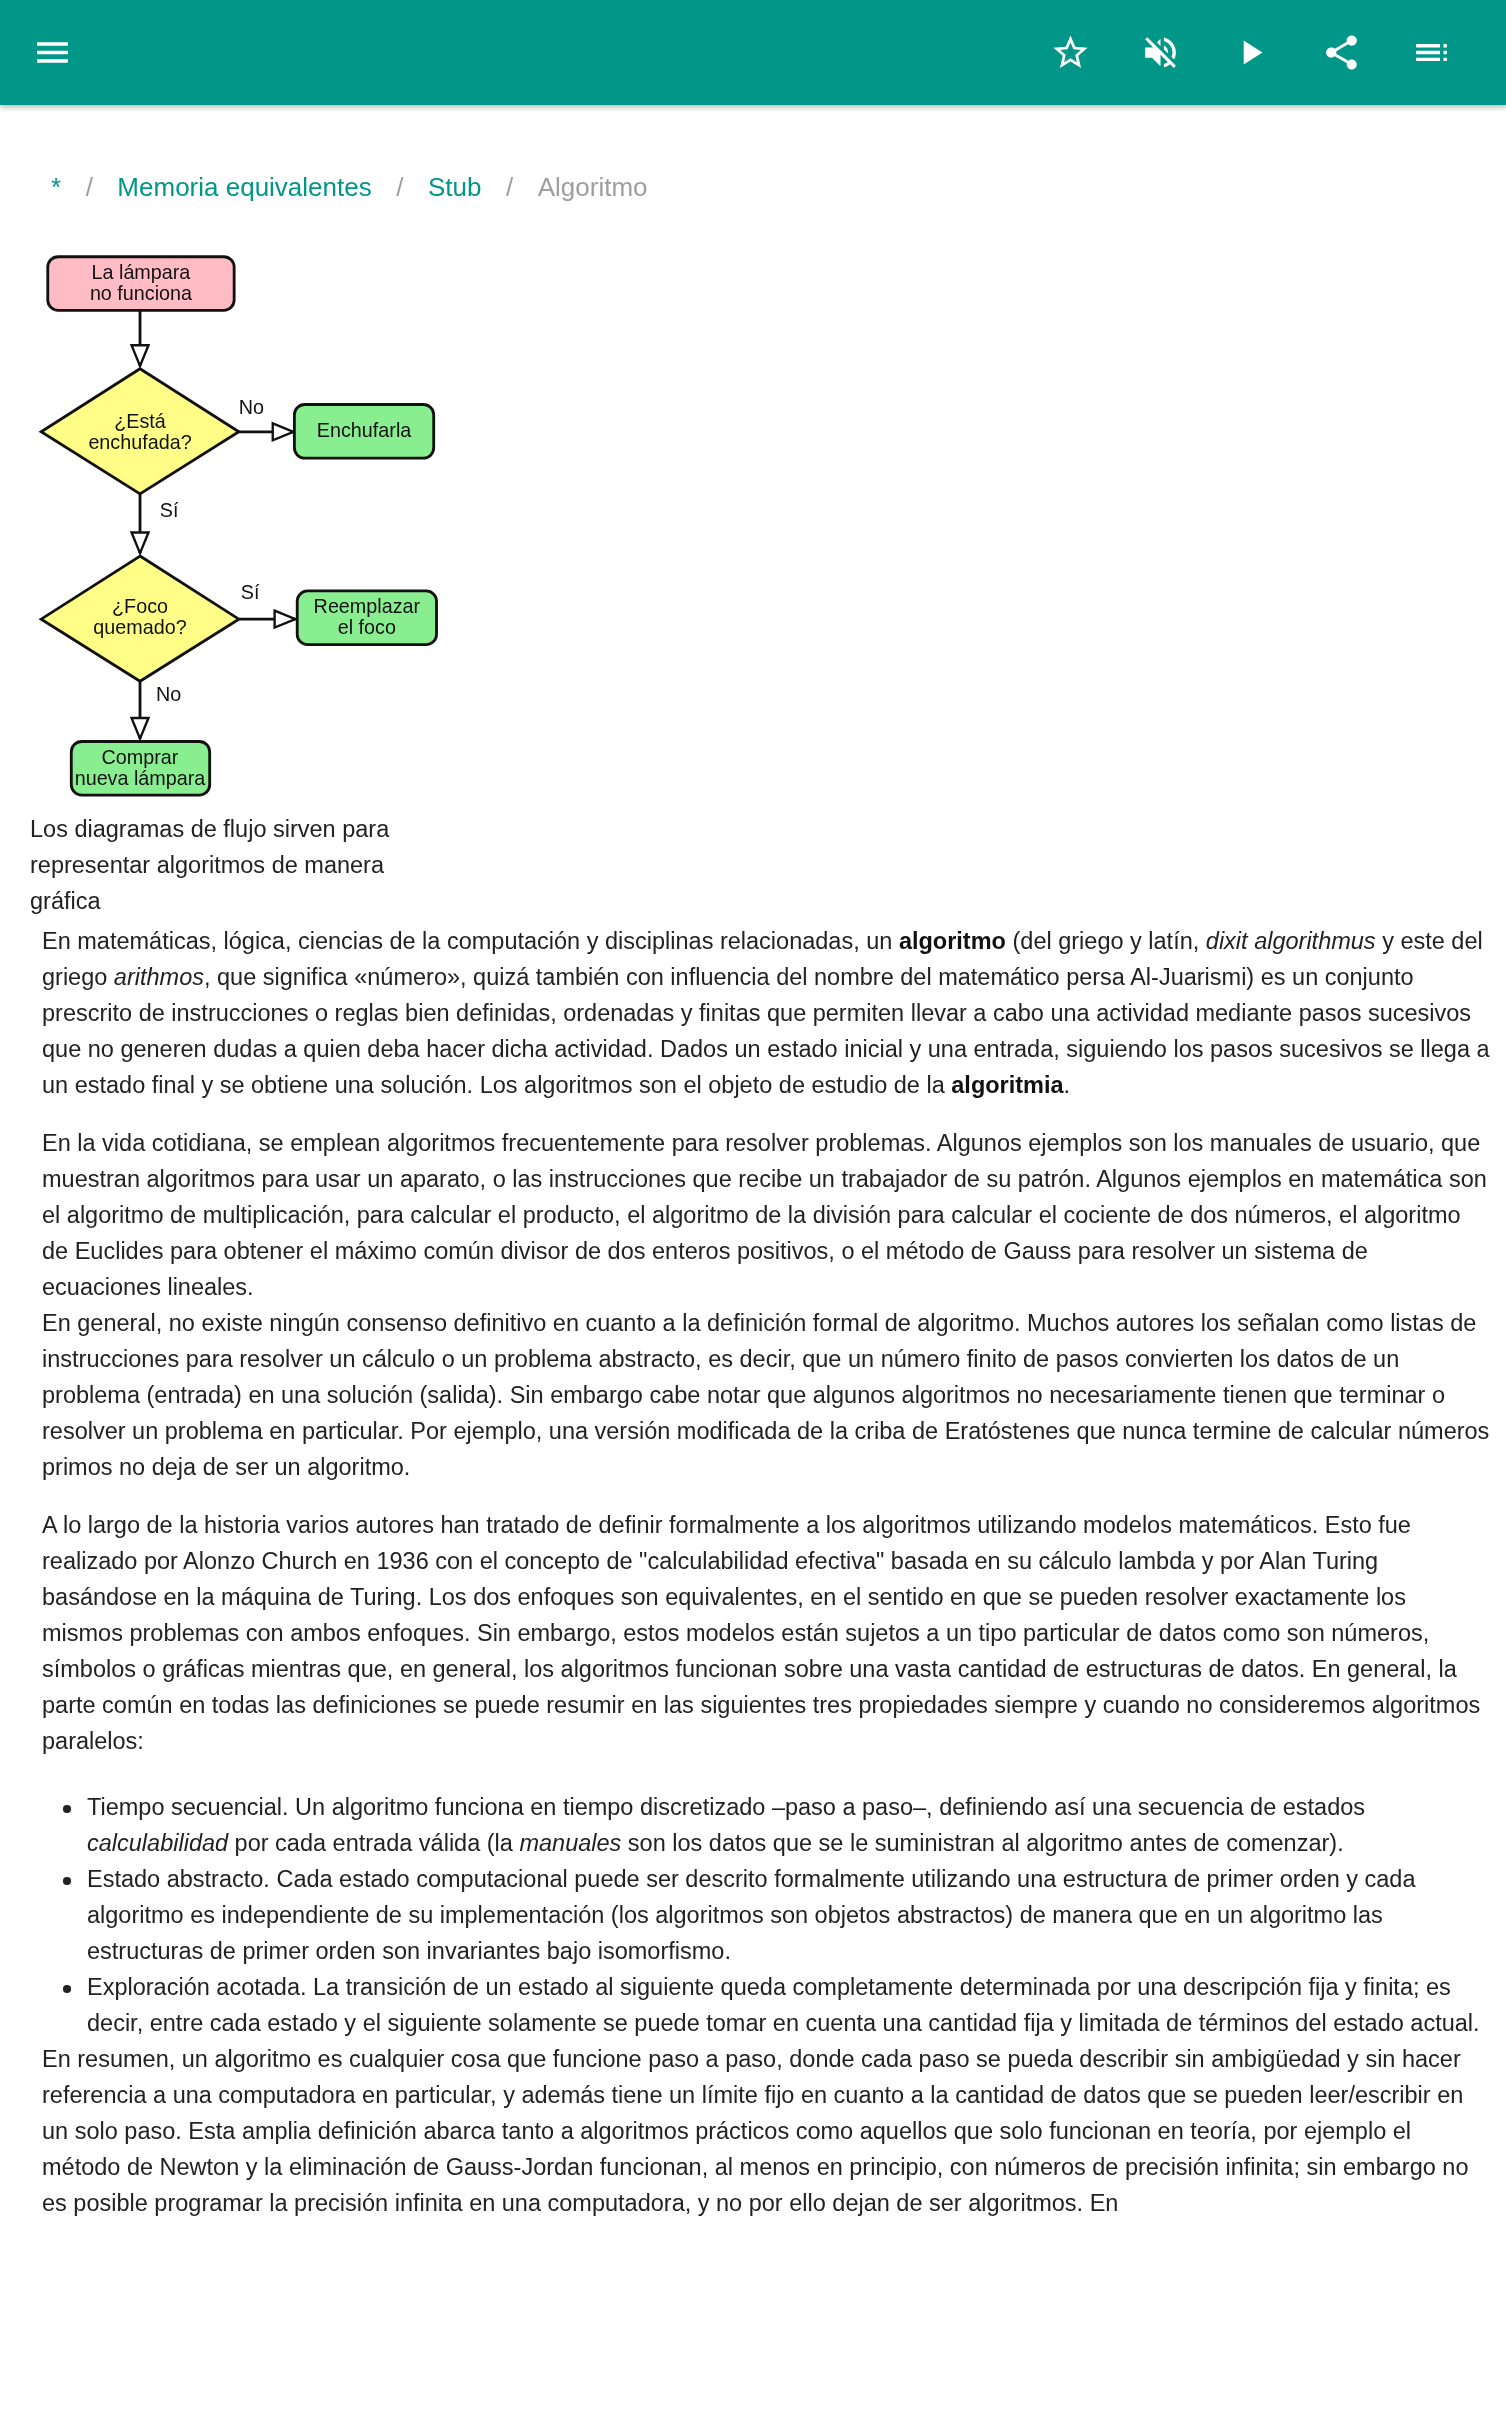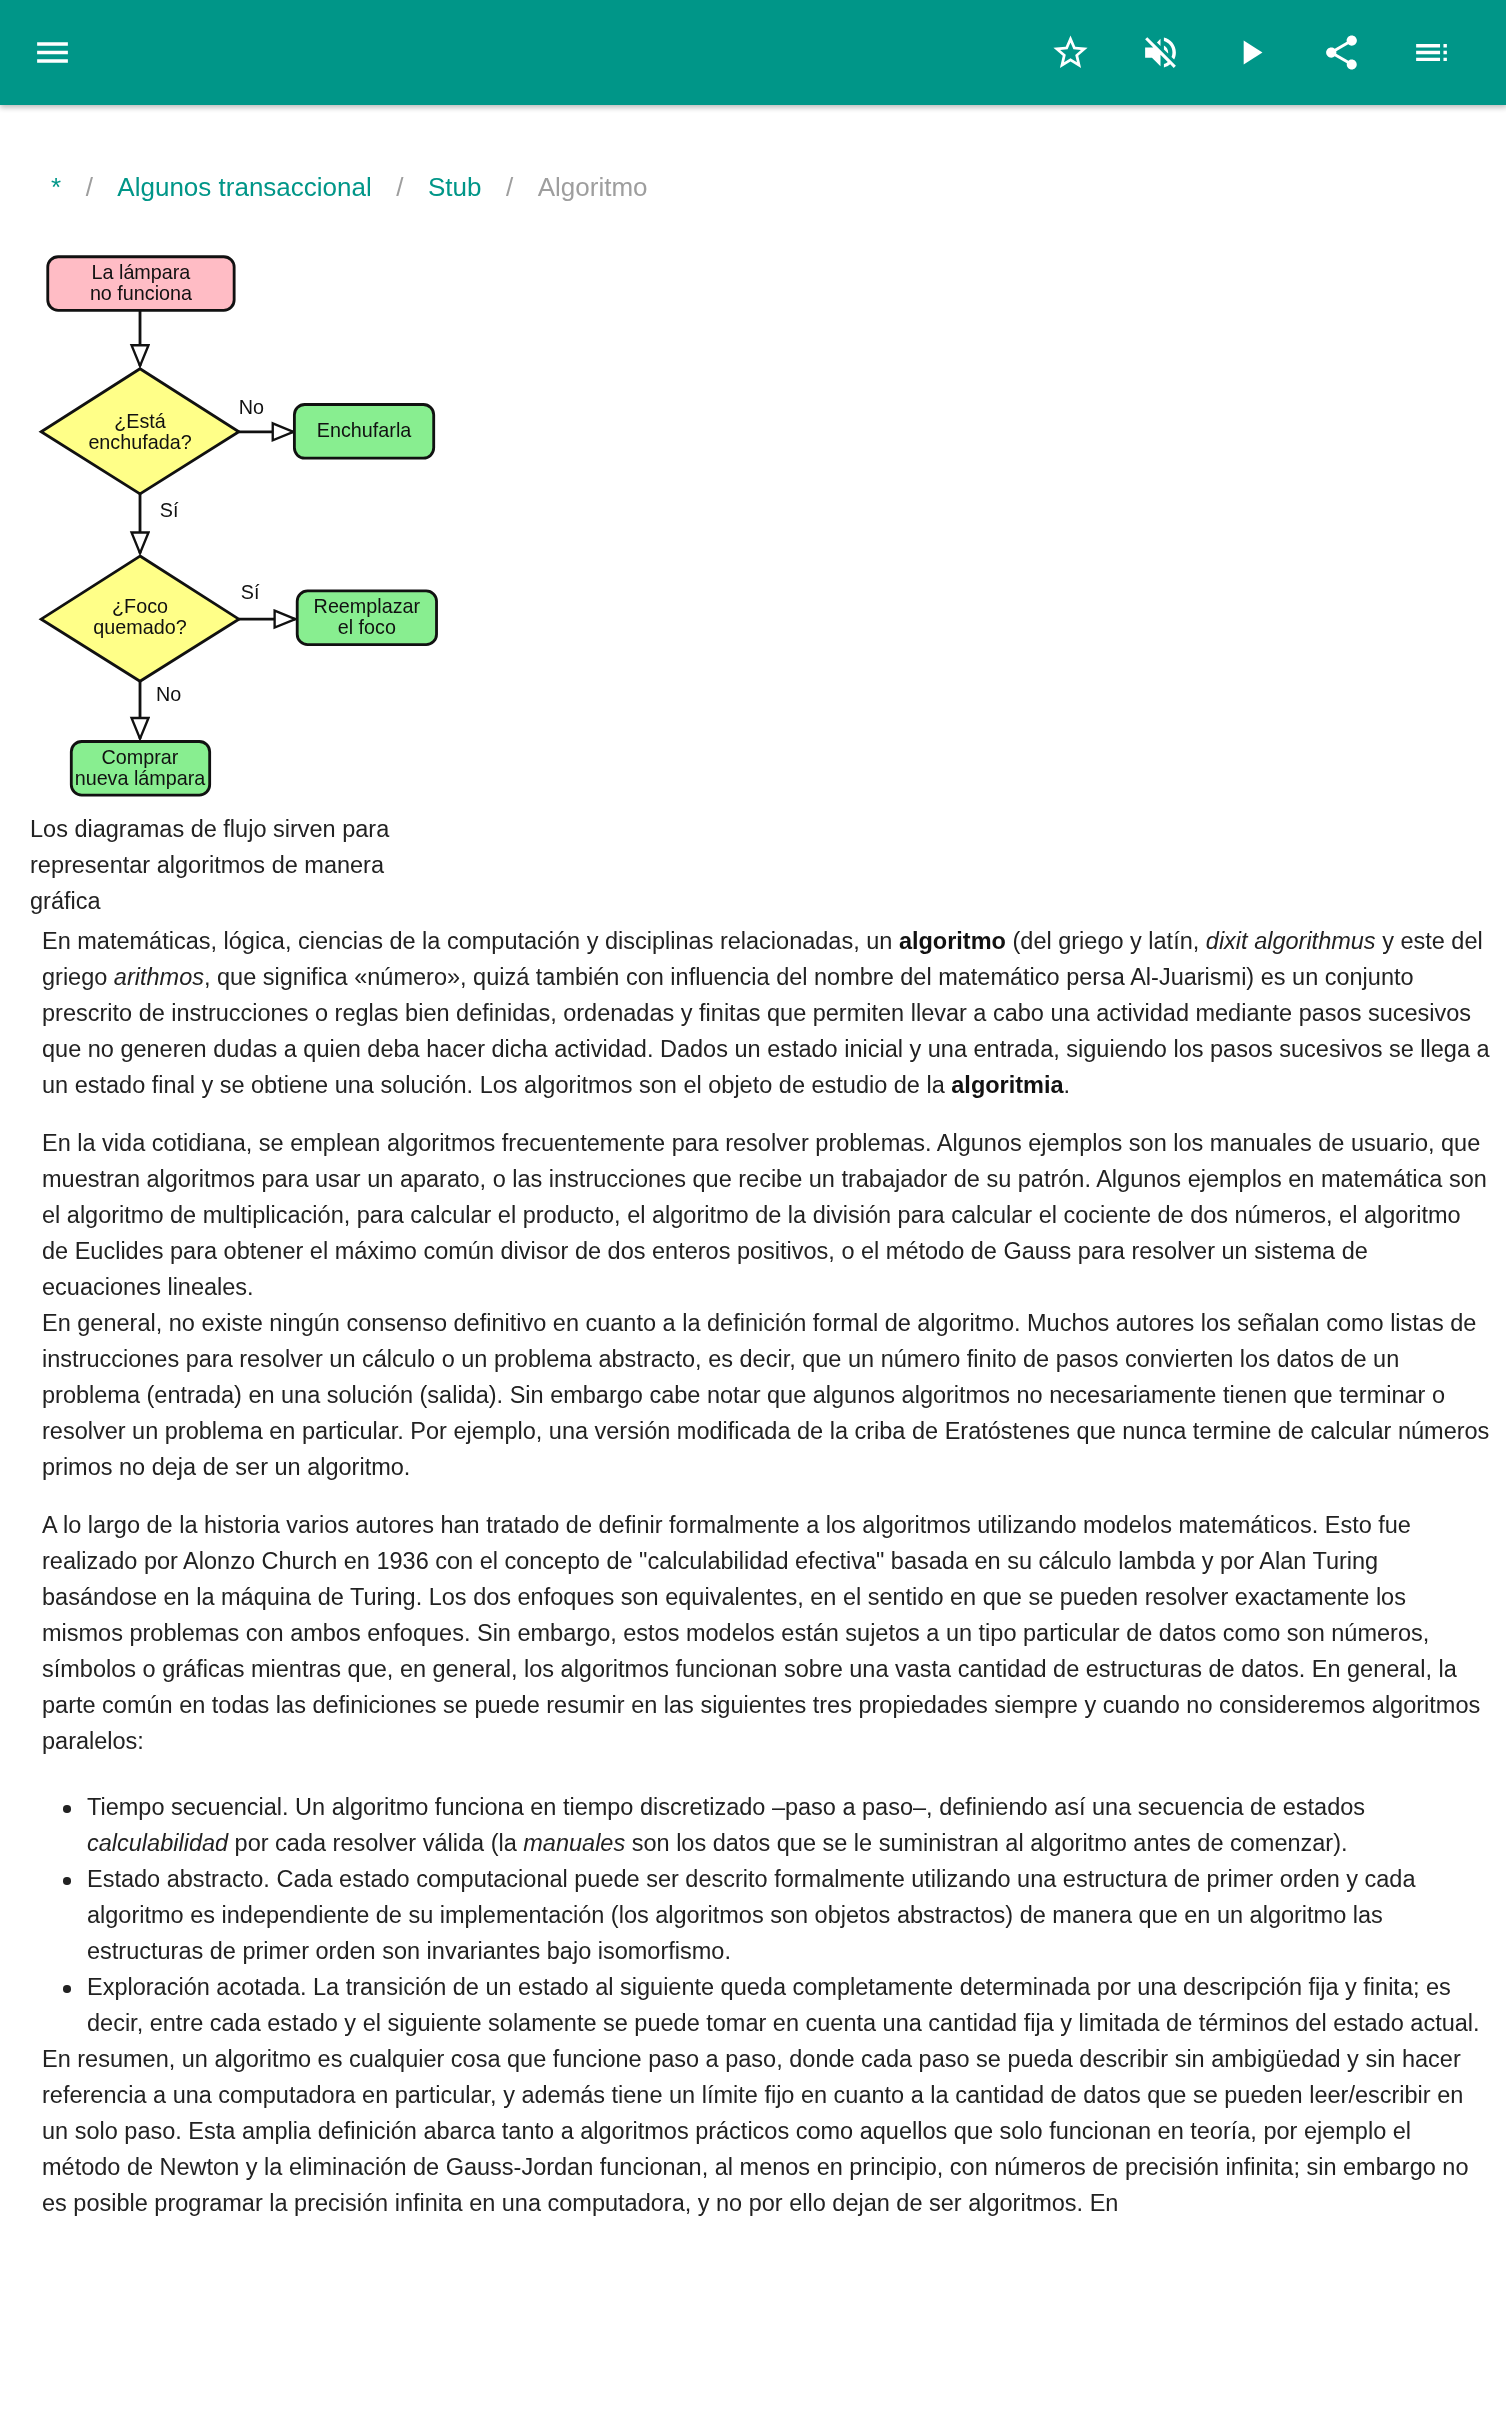--- a/index.html
+++ b/index.html
@@ -85,21 +85,21 @@
   <div class="btn" style="left:1401px;">
     <svg viewBox="0 0 24 24">
         <path d="M3 7h14v2H3zM3 11h14v2H3zM3 15h14v2H3zM19 7h2v2h-2zM19 11h2v2h-2zM19 15h2v2h-2z"></path>
       </svg>
   </div>
 </div>
 
 <nav class="breadcrumb">
   <span class="link">*</span>
   <span class="sep">/</span>
-  <span class="link">Algunos transaccional</span>
+  <span class="link">Memoria equivalentes</span>
   <span class="sep">/</span>
   <span class="link">Stub</span>
   <span class="sep">/</span>
   <span class="current">Algoritmo</span>
 </nav>
 
 <svg class="flowchart" viewBox="0 0 460 590">
   <defs>
     <marker id="arr" markerWidth="26" markerHeight="26" refX="24" refY="11" orient="auto" markerUnits="userSpaceOnUse">
       <path d="M2 2 L24 11 L2 20 Z" fill="#fff" stroke="#111" stroke-width="2.5"></path>
@@ -156,20 +156,20 @@
 
 <div class="article">
   <p><span>En matemáticas, lógica, ciencias de la computación y disciplinas relacionadas, un </span><b>algoritmo</b><span> (del griego y latín, </span><i>dixit algorithmus</i><span> y este del griego </span><i>arithmos</i><span>, que significa «número», quizá también con influencia del nombre del matemático persa Al-Juarismi) es un conjunto prescrito de instrucciones o reglas bien definidas, ordenadas y finitas que permiten llevar a cabo una actividad mediante pasos sucesivos que no generen dudas a quien deba hacer dicha actividad. Dados un estado inicial y una entrada, siguiendo los pasos sucesivos se llega a un estado final y se obtiene una solución. Los algoritmos son el objeto de estudio de la </span><b>algoritmia</b><span>.</span></p>
 
   <p class="gap">En la vida cotidiana, se emplean algoritmos frecuentemente para resolver problemas. Algunos ejemplos son los manuales de usuario, que muestran algoritmos para usar un aparato, o las instrucciones que recibe un trabajador de su patrón. Algunos ejemplos en matemática son el algoritmo de multiplicación, para calcular el producto, el algoritmo de la división para calcular el cociente de dos números, el algoritmo de Euclides para obtener el máximo común divisor de dos enteros positivos, o el método de Gauss para resolver un sistema de ecuaciones lineales.</p>
 
   <p>En general, no existe ningún consenso definitivo en cuanto a la definición formal de algoritmo. Muchos autores los señalan como listas de instrucciones para resolver un cálculo o un problema abstracto, es decir, que un número finito de pasos convierten los datos de un problema (entrada) en una solución (salida). Sin embargo cabe notar que algunos algoritmos no necesariamente tienen que terminar o resolver un problema en particular. Por ejemplo, una versión modificada de la criba de Eratóstenes que nunca termine de calcular números primos no deja de ser un algoritmo.</p>
   <p class="gap">A lo largo de la historia varios autores han tratado de definir formalmente a los algoritmos utilizando modelos matemáticos. Esto fue realizado por Alonzo Church en 1936 con el concepto de "calculabilidad efectiva" basada en su cálculo lambda y por Alan Turing basándose en la máquina de Turing. Los dos enfoques son equivalentes, en el sentido en que se pueden resolver exactamente los mismos problemas con ambos enfoques. Sin embargo, estos modelos están sujetos a un tipo particular de datos como son números, símbolos o gráficas mientras que, en general, los algoritmos funcionan sobre una vasta cantidad de estructuras de datos. En general, la parte común en todas las definiciones se puede resumir en las siguientes tres propiedades siempre y cuando no consideremos algoritmos paralelos:</p>
 
   <ul>
-    <li><span>Tiempo secuencial. Un algoritmo funciona en tiempo discretizado –paso a paso–, definiendo así una secuencia de estados </span><i>calculabilidad</i><span> por cada resolver válida (la </span><i>manuales</i><span> son los datos que se le suministran al algoritmo antes de comenzar).</span></li>
+    <li><span>Tiempo secuencial. Un algoritmo funciona en tiempo discretizado –paso a paso–, definiendo así una secuencia de estados </span><i>calculabilidad</i><span> por cada entrada válida (la </span><i>manuales</i><span> son los datos que se le suministran al algoritmo antes de comenzar).</span></li>
     <li>Estado abstracto. Cada estado computacional puede ser descrito formalmente utilizando una estructura de primer orden y cada algoritmo es independiente de su implementación (los algoritmos son objetos abstractos) de manera que en un algoritmo las estructuras de primer orden son invariantes bajo isomorfismo.</li>
     <li>Exploración acotada. La transición de un estado al siguiente queda completamente determinada por una descripción fija y finita; es decir, entre cada estado y el siguiente solamente se puede tomar en cuenta una cantidad fija y limitada de términos del estado actual.</li>
   </ul>
 
   <p>En resumen, un algoritmo es cualquier cosa que funcione paso a paso, donde cada paso se pueda describir sin ambigüedad y sin hacer referencia a una computadora en particular, y además tiene un límite fijo en cuanto a la cantidad de datos que se pueden leer/escribir en un solo paso. Esta amplia definición abarca tanto a algoritmos prácticos como aquellos que solo funcionan en teoría, por ejemplo el método de Newton y la eliminación de Gauss-Jordan funcionan, al menos en principio, con números de precisión infinita; sin embargo no es posible programar la precisión infinita en una computadora, y no por ello dejan de ser algoritmos. En</p>
 </div>
 
 
 </body></html>

